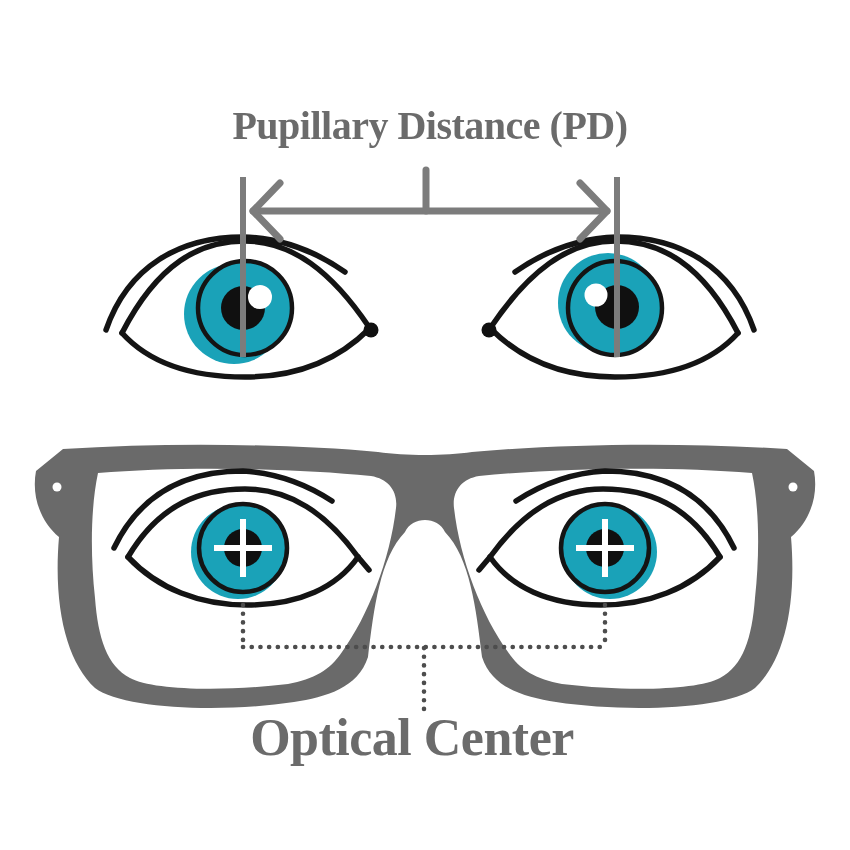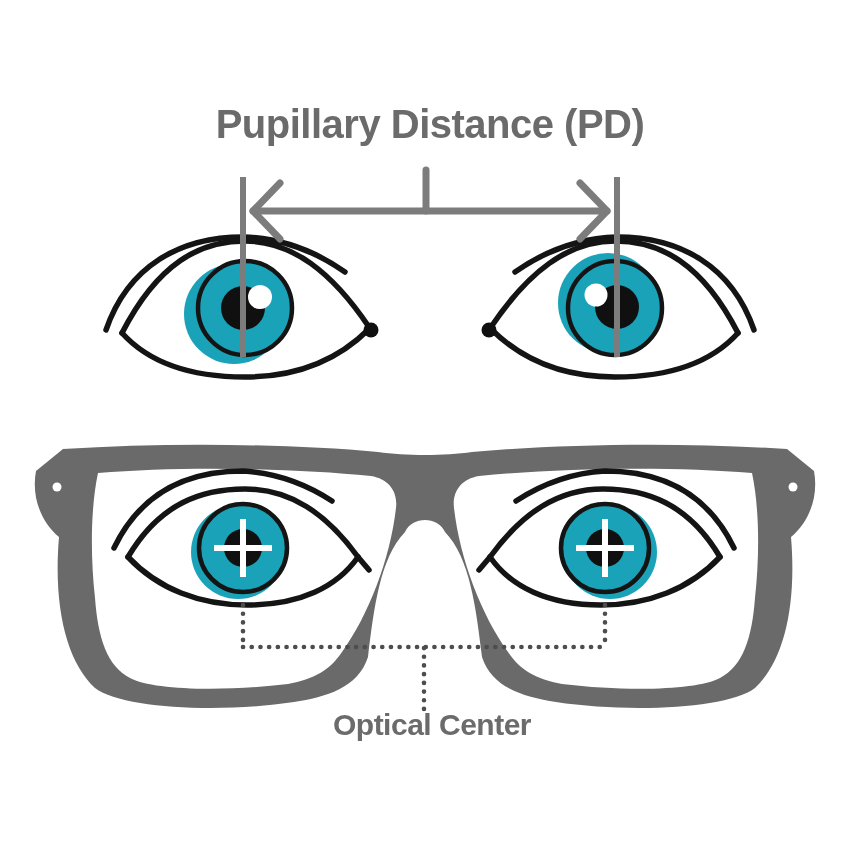--- a/index.html
+++ b/index.html
@@ -1,22 +1,22 @@
 <!DOCTYPE html>
 <html style="--background: #ffffff; --iris-teal: #1aa2b8; --frame-gray: #6a6a6a; --measure-gray: #7c7c7c; --label-gray: #6b6b6b; --eye-outline: #141414; --pupil-black: #101010; --dotted-line: #4d4d4d; --highlight-white: #ffffff;"><head>
 <meta charset="utf-8">
 <style>
   html,body{margin:0;padding:0;background:#fff;}
   #stage{position:relative;width:850px;height:850px;background:var(--background,#fff);overflow:hidden;
-         font-family:Liberation Sans, sans-serif;border-radius:29px;}
+         font-family:Liberation Serif, serif;border-radius:29px;}
   svg{position:absolute;left:0;top:0;}
   .label{position:absolute;text-align:center;font-weight:700;color:var(--label-gray,#6b6b6b);
          letter-spacing:-0.5px;user-select:none;}
   #pd-title{left:30px;width:800px;top:102px;font-size:40px;}
-  #oc-label{left:32px;width:800px;top:708px;font-size:30px;}
+  #oc-label{left:12px;width:800px;top:708px;font-size:52px;}
 
   
   .frame{fill:var(--frame-gray,#6a6a6a);}
   .teal{fill:var(--iris-teal,#1aa2b8);}
   .outline{fill:none;stroke:var(--eye-outline,#141414);stroke-width:5.5;stroke-linecap:round;}
   .iris-ring{fill:var(--iris-teal,#1aa2b8);stroke:var(--eye-outline,#141414);stroke-width:4.5;}
   .pupil{fill:var(--pupil-black,#101010);}
   .hl{fill:var(--highlight-white,#ffffff);}
   .measure{fill:none;stroke:var(--measure-gray,#7c7c7c);stroke-width:7;stroke-linecap:round;stroke-linejoin:round;}
   .measure-thin{fill:none;stroke:var(--measure-gray,#7c7c7c);stroke-width:6;}

